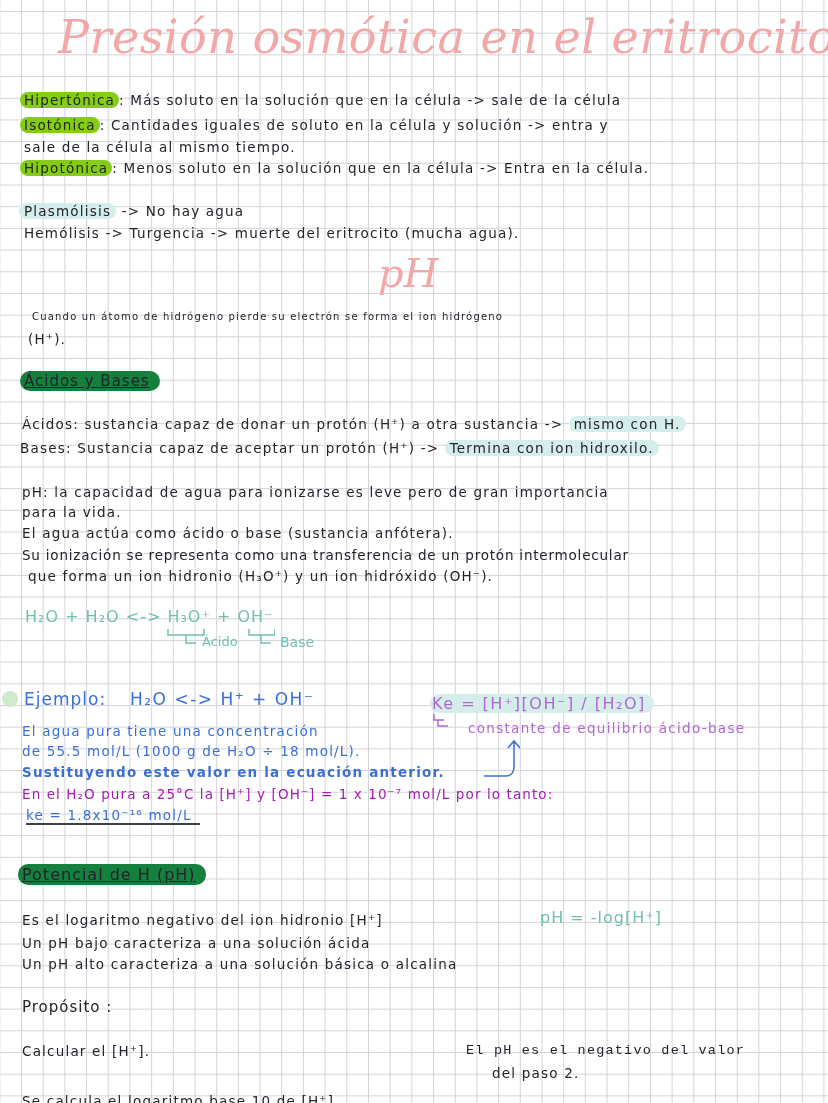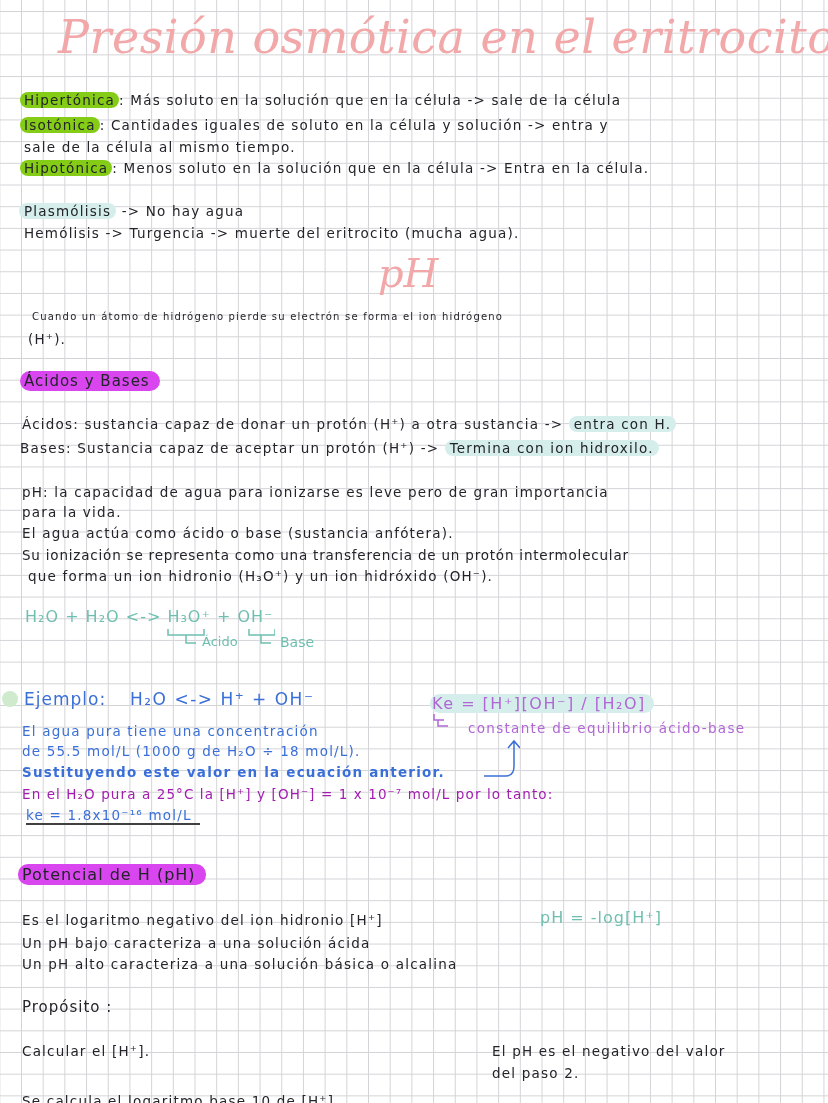--- a/index.html
+++ b/index.html
@@ -17,21 +17,21 @@
   body { background-position: 21px 0, 0 11px; }
   .abs { position: absolute; white-space: nowrap; }
   .hand { font-family: "DejaVu Sans", sans-serif; font-size: 13.5px; letter-spacing: 1.2px; color: #23232a; }
   .title {
     font-family: "DejaVu Serif", serif; font-style: italic; font-size: 46px;
     color: #f2a7a9; letter-spacing: 0.5px; font-weight: normal;
   }
   .ph-title { font-family: "DejaVu Serif", serif; font-style: italic; font-size: 40px; color: #f2a7a9; }
   .hl-green { background: #84cc16; border-radius: 10px; padding: 0 4px; margin-left: -4px; }
   .hl-teal { background: #d5eeec; border-radius: 10px; padding: 0 5px; }
-  .hl-purple { background: #d946ef; border-radius: 10px; padding: 0 6px; margin-left: -4px; }
+  .hl-purple { background: #15803d; border-radius: 10px; padding: 0 6px; margin-left: -4px; text-decoration: underline; }
   .heading { font-size: 15px; letter-spacing: 1px; }
   .teal { color: #6fbfb0; }
   .blue { color: #3a6fd8; }
   .purple { color: #b067d4; }
   .dot { position: absolute; width: 16px; height: 16px; border-radius: 50%; background: #cfeacc; }
   .underline-blue { border-bottom: 2px solid #404040; }
 </style>
 </head>
 <body>
 
@@ -57,21 +57,21 @@
 
 <div class="abs ph-title" style="left:378px; top:250px;">pH</div>
 
 <div class="abs hand" style="left:22px; top:311px; font-size:10px;margin-left:10px;">Cuando un átomo de hidrógeno pierde su electrón se forma el ion hidrógeno</div>
 <div class="abs hand" style="left:28px; top:331px;">(H⁺).</div>
 
 <div class="abs hand heading" style="left:24px; top:372px;">
   <span class="hl-purple" style="padding:1px 10px 1px 4px;">Ácidos y Bases</span>
 </div>
 <div class="abs hand" style="left:22px; top:416px;">
-  <span>Ácidos</span><span>: sustancia capaz de donar un protón (H⁺) a otra sustancia -&gt; </span><span class="hl-teal">entra con H.</span>
+  <span>Ácidos</span><span>: sustancia capaz de donar un protón (H⁺) a otra sustancia -&gt; </span><span class="hl-teal">mismo con H.</span>
 </div>
 <div class="abs hand" style="left:20px; top:440px;">
   <span>Bases</span><span>: Sustancia capaz de aceptar un protón (H⁺) -&gt; </span><span class="hl-teal">Termina con ion hidroxilo.</span>
 </div>
 
 <div class="abs hand" style="left:22px; top:484px;">pH: la capacidad de agua para ionizarse es leve pero de gran importancia</div>
 <div class="abs hand" style="left:22px; top:504px;">para la vida.</div>
 <div class="abs hand" style="left:22px; top:525px;">El agua actúa como ácido o base (sustancia anfótera).</div>
 <div class="abs hand" style="left:22px; top:547px; letter-spacing:0.8px;">Su ionización se representa como una transferencia de un protón intermolecular</div>
 <div class="abs hand" style="left:28px; top:568px;">que forma un ion hidronio (H₃O⁺) y un ion hidróxido (OH⁻).</div>
@@ -108,14 +108,14 @@
   <span class="hl-purple" style="padding:1px 10px 1px 4px;">Potencial de H (pH)</span>
 </div>
 <div class="abs hand" style="left:22px; top:912px;">Es el logaritmo negativo del ion hidronio [H⁺]</div>
 <div class="abs teal" style="left:540px; top:908px; font-size:16px; letter-spacing:1px;">pH = -log[H⁺]</div>
 <div class="abs hand" style="left:22px; top:935px;">Un pH bajo caracteriza a una solución ácida</div>
 <div class="abs hand" style="left:22px; top:956px;">Un pH alto caracteriza a una solución básica o alcalina</div>
 
 <div class="abs hand heading" style="left:22px; top:998px;">Propósito :</div>
 <div class="abs hand" style="left:22px; top:1043px;">Calcular el [H⁺].</div>
 <div class="abs hand" style="left:22px; top:1065px;margin-top:28px;">Se calcula el logaritmo base 10 de [H⁺].</div>
-<div class="abs hand" style="left:492px; top:1043px;">El pH es el negativo del valor</div>
+<div class="abs hand" style="left:466px; top:1043px;font-family:Liberation Mono, monospace;">El pH es el negativo del valor</div>
 <div class="abs hand" style="left:492px; top:1065px;">del paso 2.</div>
 
 </body></html>

